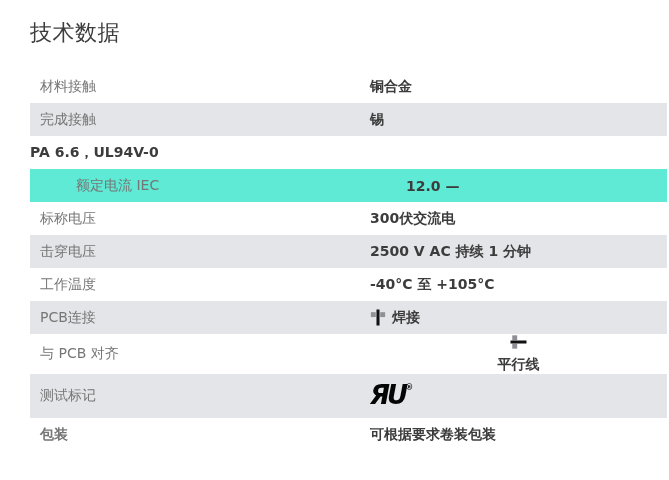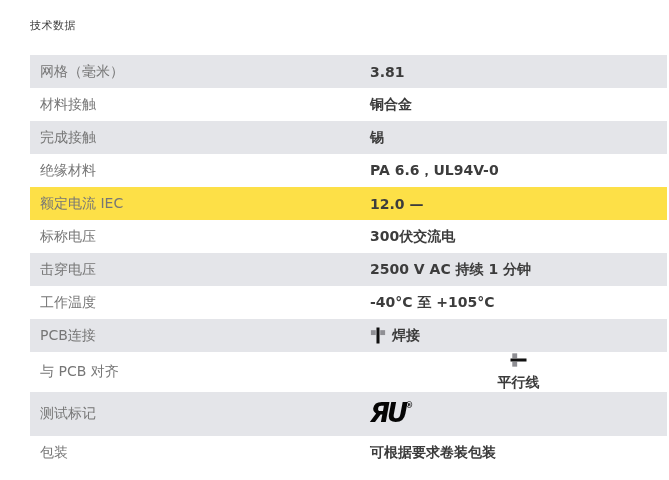--- a/index.html
+++ b/index.html
@@ -2,21 +2,21 @@
 <html><head>
 <meta charset="utf-8">
 <style>
   html,body{margin:0;padding:0;}
   body{
     width:669px;height:480px;overflow:hidden;background:#ffffff;
     font-family:"DejaVu Sans","Liberation Sans",sans-serif;
   }
   .page{padding:18px 0 0 30px;}
   .page-title{
-    font-size:11px;font-weight:400;color:#3d3d3d;
+    font-size:22px;font-weight:400;color:#3d3d3d;
     margin:0 0 22px 0;letter-spacing:0.5px;
   }
   .spec-table{margin-right:2px;}
   .row{display:flex;align-items:center;min-height:33px;}
   .row.tall{min-height:44px;}
   .cell{box-sizing:border-box;}
   .cell.label{
     width:340px;padding-left:10px;flex:0 0 340px;
     color:#767676;font-size:14px;
   }
@@ -31,49 +31,41 @@
     padding:2px 6px 4px 0;
   }
   .ul-reg{font-size:8px;font-style:normal;letter-spacing:0;vertical-align:14px;}
 </style>
 </head>
 <body>
 
 <div class="page">
   <h1 class="page-title">技术数据</h1>
   <div class="spec-table">
-      <div class="row" style="background: rgb(228, 229, 233);">
-    <div class="cell label" style="color: rgb(118, 118, 118);">网格（毫米）</div>
-    <div class="cell value" style="color: rgb(60, 60, 60);">
-
-      <span class="val-text">3.81</span>
-    </div>
-  </div>
       <div class="row">
     <div class="cell label" style="color: rgb(118, 118, 118);">材料接触</div>
     <div class="cell value" style="color: rgb(60, 60, 60);">
 
       <span class="val-text">铜合金</span>
     </div>
   </div>
       <div class="row" style="background: rgb(228, 229, 233); font-family: Liberation Mono, monospace;">
     <div class="cell label" style="color: rgb(118, 118, 118);">完成接触</div>
     <div class="cell value" style="color: rgb(60, 60, 60);">
 
       <span class="val-text">锡</span>
     </div>
   </div>
       <div class="row">
-    <div class="cell label" style="color: rgb(118, 118, 118);">绝缘材料</div>
     <div class="cell value" style="color: rgb(60, 60, 60);">
 
       <span class="val-text">PA 6.6，UL94V-0</span>
     </div>
   </div>
-      <div class="row" style="background: #fde047;">
+      <div class="row" style="background: #5eead4; padding-left: 36px;">
     <div class="cell label" style="color: rgb(118, 118, 118);">额定电流 IEC</div>
     <div class="cell value" style="color: rgb(60, 60, 60);">
 
       <span class="val-text">12.0 —</span>
     </div>
   </div>
       <div class="row">
     <div class="cell label" style="color: rgb(118, 118, 118);">标称电压</div>
     <div class="cell value" style="color: rgb(60, 60, 60);">
 
@@ -121,20 +113,20 @@
     </div>
   </div>
       <div class="row tall" style="background: rgb(228, 229, 233);">
     <div class="cell label" style="color: rgb(118, 118, 118);">测试标记</div>
     <div class="cell value" style="color: rgb(60, 60, 60);">
       <span class="ul-logo"><span>ЯU</span><span class="ul-reg">®</span></span>
       <span class="val-text"></span>
     </div>
   </div>
       <div class="row">
-    <div class="cell label" style="color: rgb(118, 118, 118);">包装</div>
+    <div class="cell label" style="color: rgb(118, 118, 118); font-weight: bold;">包装</div>
     <div class="cell value" style="color: rgb(60, 60, 60);">
 
       <span class="val-text">可根据要求卷装包装</span>
     </div>
   </div>
     </div>
 </div>
 
 </body></html>

